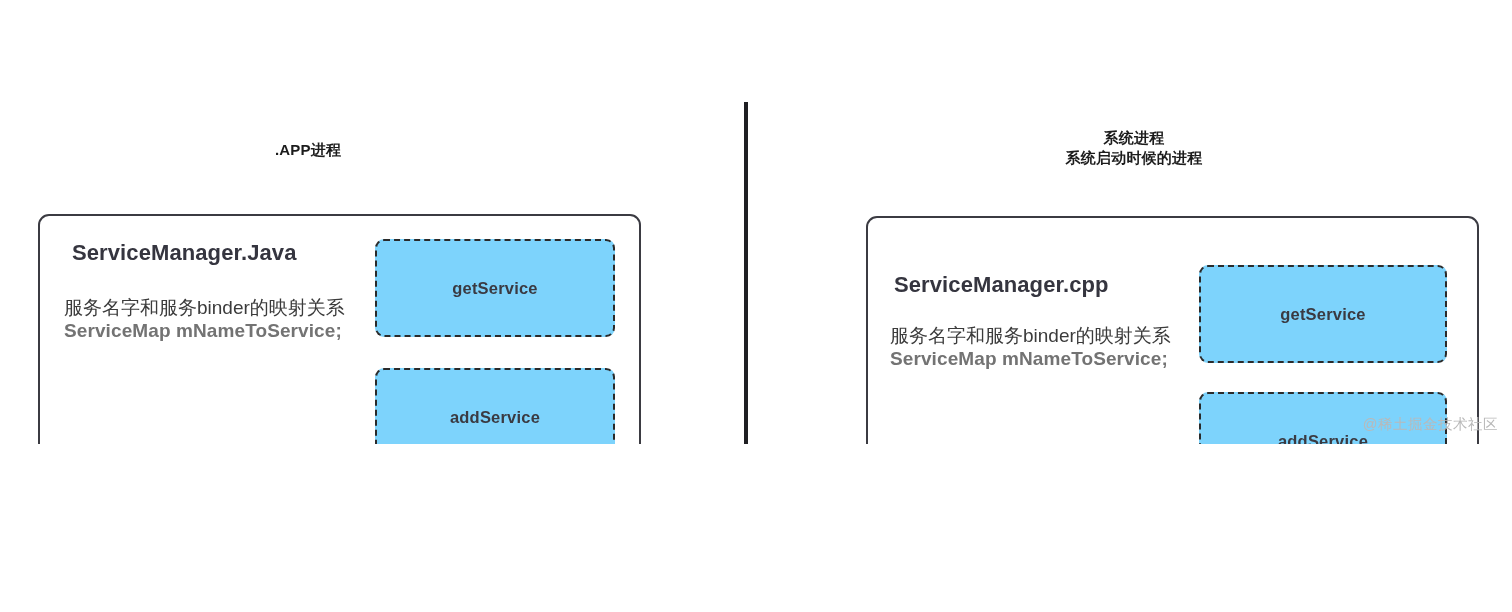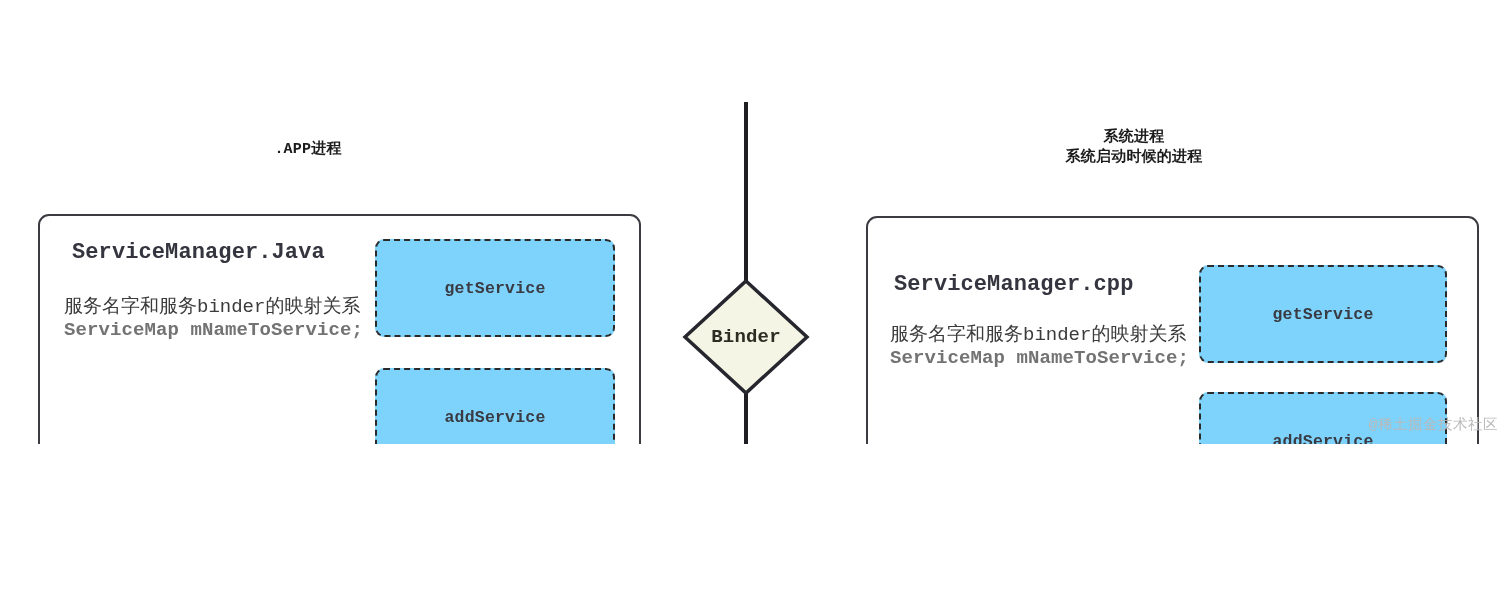--- a/index.html
+++ b/index.html
@@ -11,21 +11,20 @@
   body {
     font-family: "Liberation Sans", "DejaVu Sans", sans-serif;
     -webkit-font-smoothing: antialiased;
   }
   #canvas {
     position: relative;
     width: 1512px;
     height: 444px;
     background: #ffffff;
     overflow: hidden;
-    font-family: Liberation Mono, monospace;
   }
 
   
   .proc-title {
     position: absolute;
     text-align: center;
     font-weight: bold;
     color: #1c1c1c;
     font-size: 15px;
     line-height: 20px;
@@ -177,22 +176,16 @@
     <div>服务名字和服务binder的映射关系</div>
     <div class="line-bold">ServiceMap mNameToService;</div>
   </div>
 
   <div class="method-box" id="sys-get">getService</div>
 
   <div class="method-box" id="sys-add">addService</div>
 
   <div id="divider"></div>
 
-  <div id="binder-wrap">
-    <svg width="130" height="120" viewBox="0 0 130 120">
-      <polygon points="65,4 126,60 65,116 4,60" fill="#F5F5E6" stroke="#26262e" stroke-width="3.5" stroke-linejoin="miter"></polygon>
-    </svg>
-    <div id="binder-label">Binder</div>
-  </div>
 
   <div id="watermark">@稀土掘金技术社区</div>
 
 </div>
 
 </body></html>

